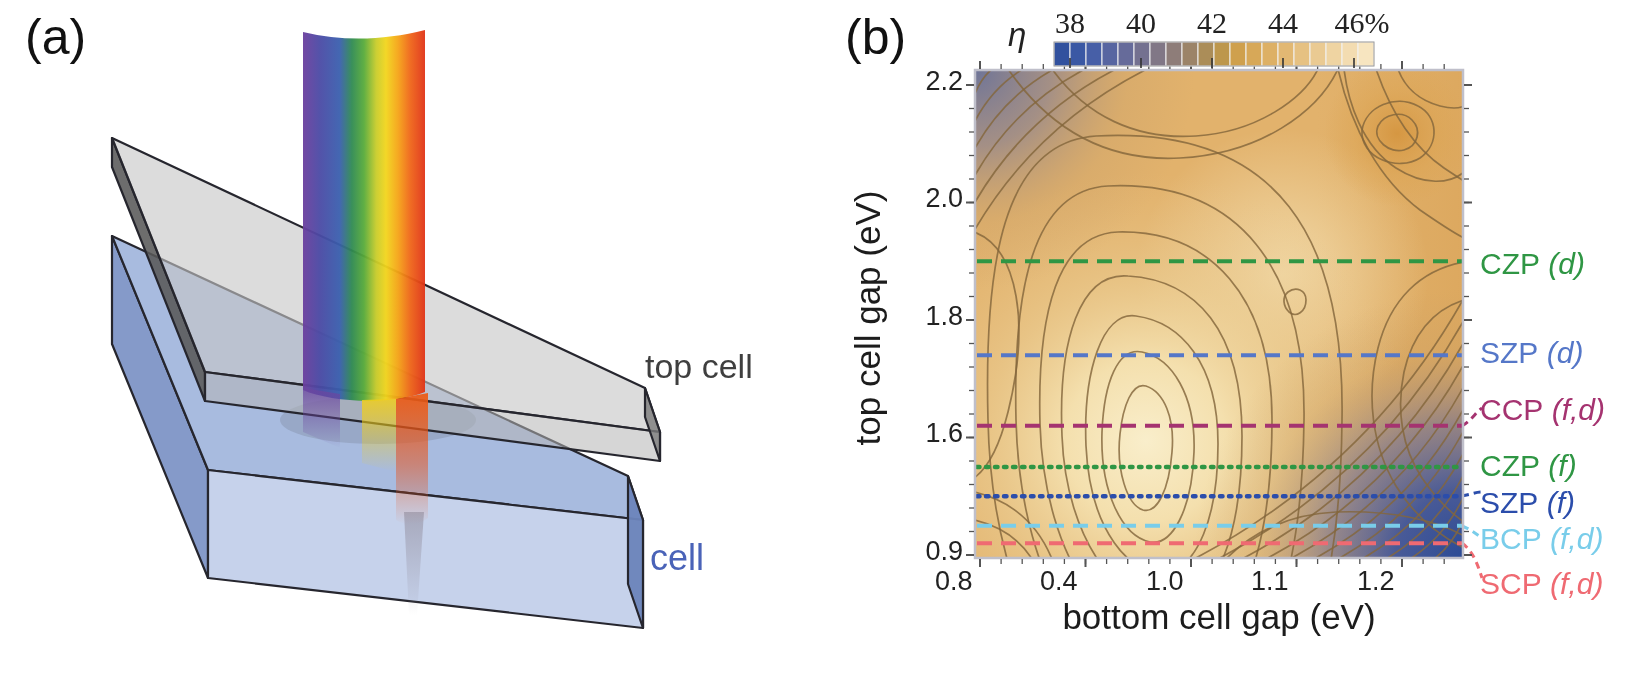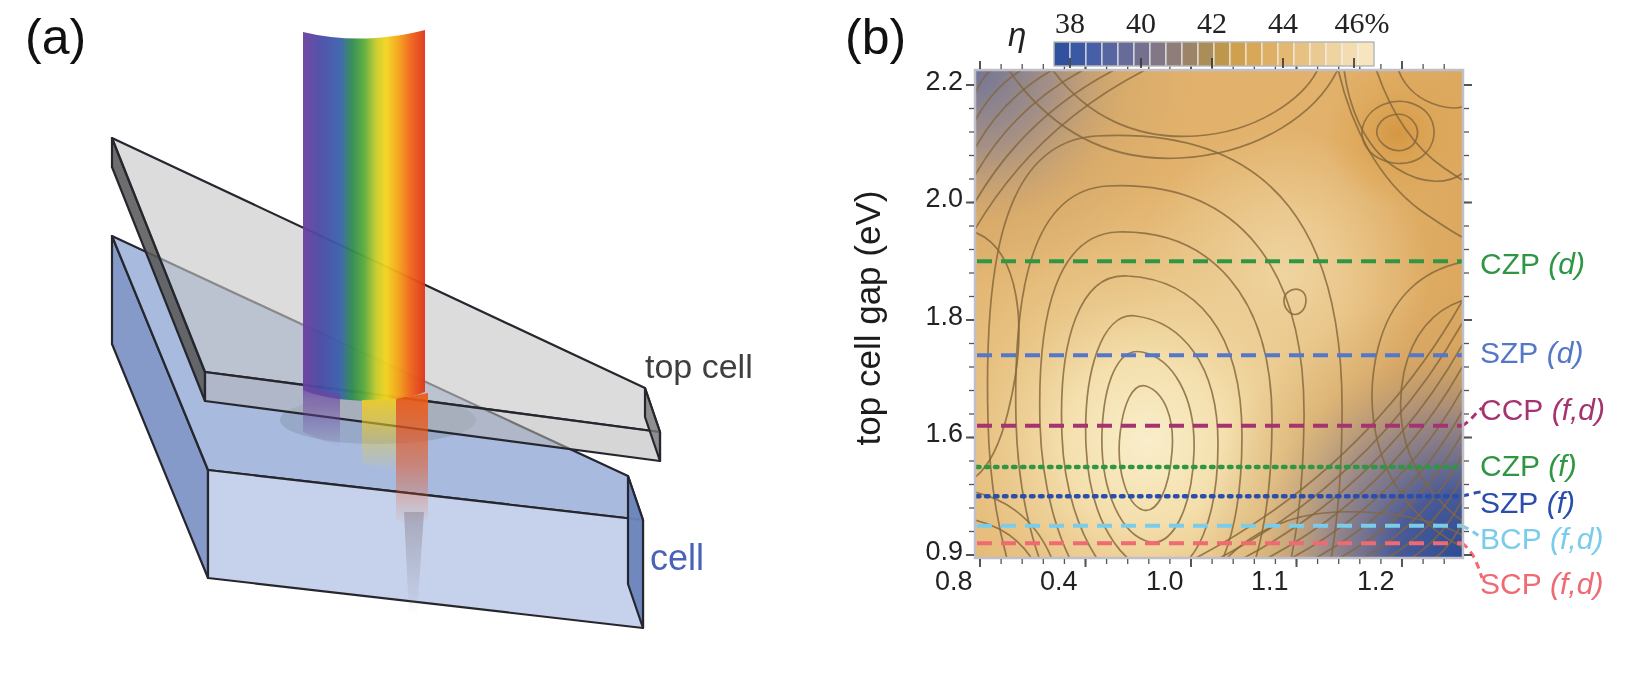--- a/index.html
+++ b/index.html
@@ -354,20 +354,21 @@
   <div class="txt tick xtick" style="left:1146px;top:566px">1.0</div>
   <div class="txt tick xtick" style="left:1251px;top:566px">1.1</div>
   <div class="txt tick xtick" style="left:1357px;top:566px">1.2</div>
 
   <div class="txt tick ytick" style="left:883px;top:66px">2.2</div>
   <div class="txt tick ytick" style="left:883px;top:183px">2.0</div>
   <div class="txt tick ytick" style="left:883px;top:301px">1.8</div>
   <div class="txt tick ytick" style="left:883px;top:418px">1.6</div>
   <div class="txt tick ytick" style="left:883px;top:536px">0.9</div>
 
+  <div class="txt axis-label" style="left:1009px;top:597px;width:420px;text-align:center">bottom cell gap (eV)</div>
   <div class="txt axis-label" style="left:658px;top:298px;width:420px;text-align:center;transform:rotate(-90deg)">top cell gap (eV)</div>
 
   <div class="txt ref-label" style="left: 1480px; top: 247px; color: rgb(47, 150, 68);"><span>CZP</span>&nbsp;<span class="tag">(d)</span></div>
   <div class="txt ref-label" style="left: 1480px; top: 336px; color: rgb(85, 119, 200);"><span>SZP</span>&nbsp;<span class="tag">(d)</span></div>
   <div class="txt ref-label" style="left: 1480px; top: 393px; color: rgb(165, 51, 112);"><span>CCP</span>&nbsp;<span class="tag">(f,d)</span></div>
   <div class="txt ref-label" style="left: 1480px; top: 449px; color: rgb(47, 150, 68);"><span>CZP</span>&nbsp;<span class="tag">(f)</span></div>
   <div class="txt ref-label" style="left: 1480px; top: 486px; color: rgb(43, 77, 171);"><span>SZP</span>&nbsp;<span class="tag">(f)</span></div>
   <div class="txt ref-label" style="left: 1480px; top: 522px; color: rgb(121, 205, 234);"><span>BCP</span>&nbsp;<span class="tag">(f,d)</span></div>
   <div class="txt ref-label" style="left: 1480px; top: 567px; color: rgb(239, 106, 114);"><span>SCP</span>&nbsp;<span class="tag">(f,d)</span></div>
 </div>

